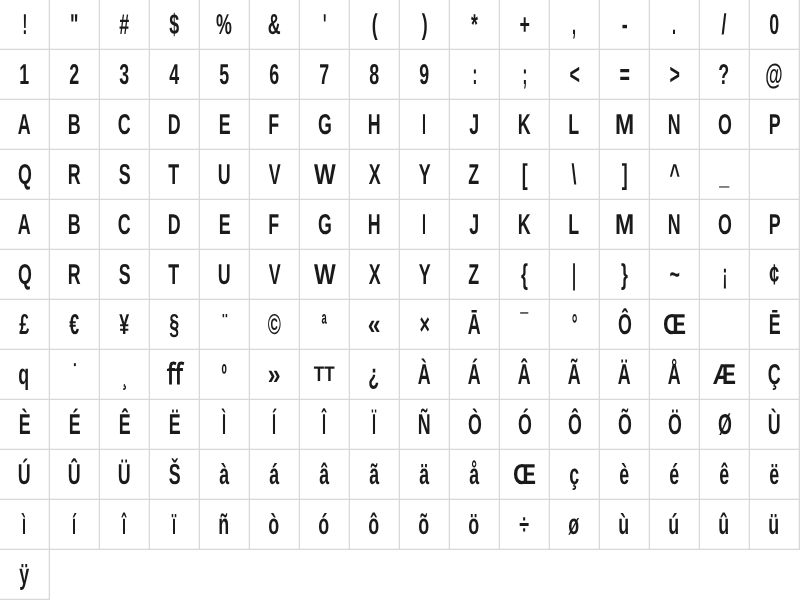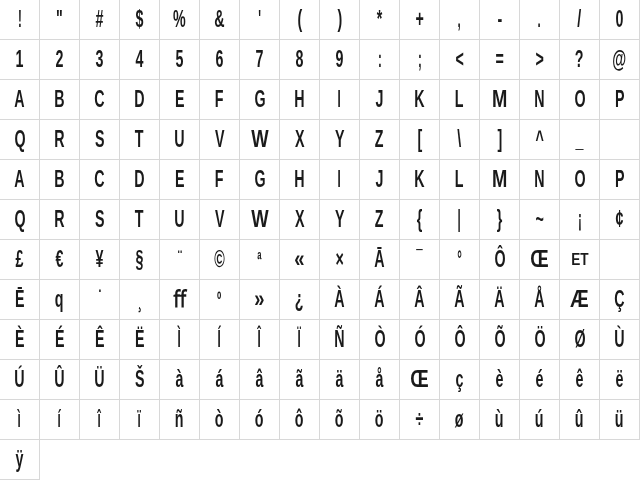--- a/index.html
+++ b/index.html
@@ -381,44 +381,44 @@
     </div>
     <div class="cell narrow">
       <span class="glyph">°</span>
     </div>
     <div class="cell">
       <span class="glyph">Ô</span>
     </div>
     <div class="cell wide">
       <span class="glyph">Œ</span>
     </div>
+    <div class="cell"></div>
+    <div class="cell">
+      <span class="glyph">Ē</span>
+    </div>
+    <div class="cell">
+      <span class="glyph">q</span>
+    </div>
+    <div class="cell narrow">
+      <span class="glyph">˙</span>
+    </div>
+    <div class="cell narrow">
+      <span class="glyph">¸</span>
+    </div>
+    <div class="cell wide">
+      <span class="glyph">ﬀ</span>
+    </div>
+    <div class="cell narrow">
+      <span class="glyph">º</span>
+    </div>
+    <div class="cell wide">
+      <span class="glyph">»</span>
+    </div>
     <div class="cell wide small">
-      <span class="glyph">ET</span>
-    </div>
-    <div class="cell"></div>
-    <div class="cell">
-      <span class="glyph">Ē</span>
-    </div>
-    <div class="cell">
-      <span class="glyph">q</span>
-    </div>
-    <div class="cell narrow">
-      <span class="glyph">˙</span>
-    </div>
-    <div class="cell narrow">
-      <span class="glyph">¸</span>
-    </div>
-    <div class="cell wide">
-      <span class="glyph">ﬀ</span>
-    </div>
-    <div class="cell narrow">
-      <span class="glyph">º</span>
-    </div>
-    <div class="cell wide">
-      <span class="glyph">»</span>
+      <span class="glyph">TT</span>
     </div>
     <div class="cell">
       <span class="glyph">¿</span>
     </div>
     <div class="cell">
       <span class="glyph">À</span>
     </div>
     <div class="cell">
       <span class="glyph">Á</span>
     </div>

